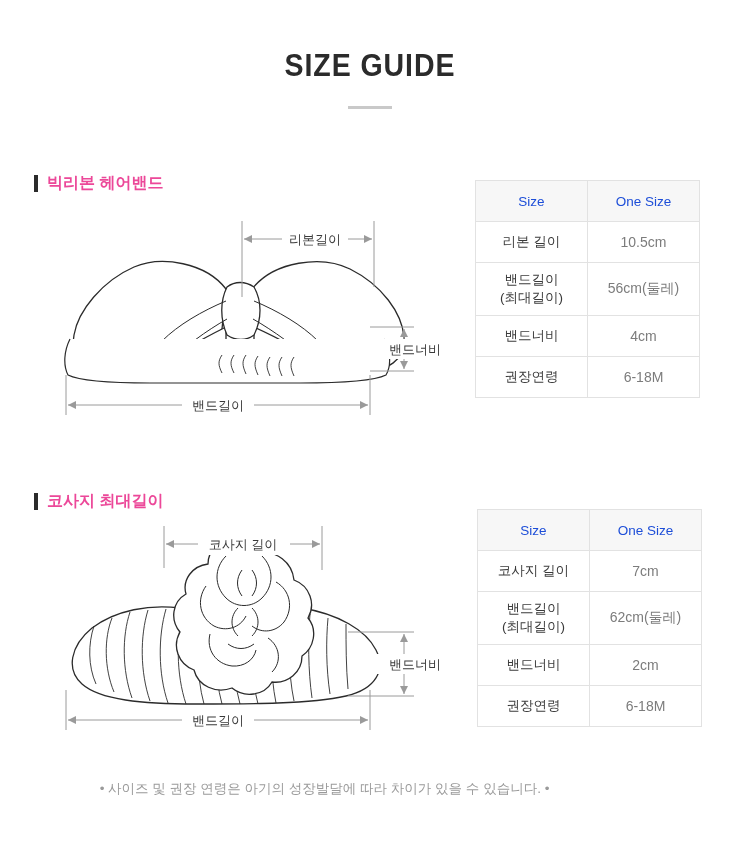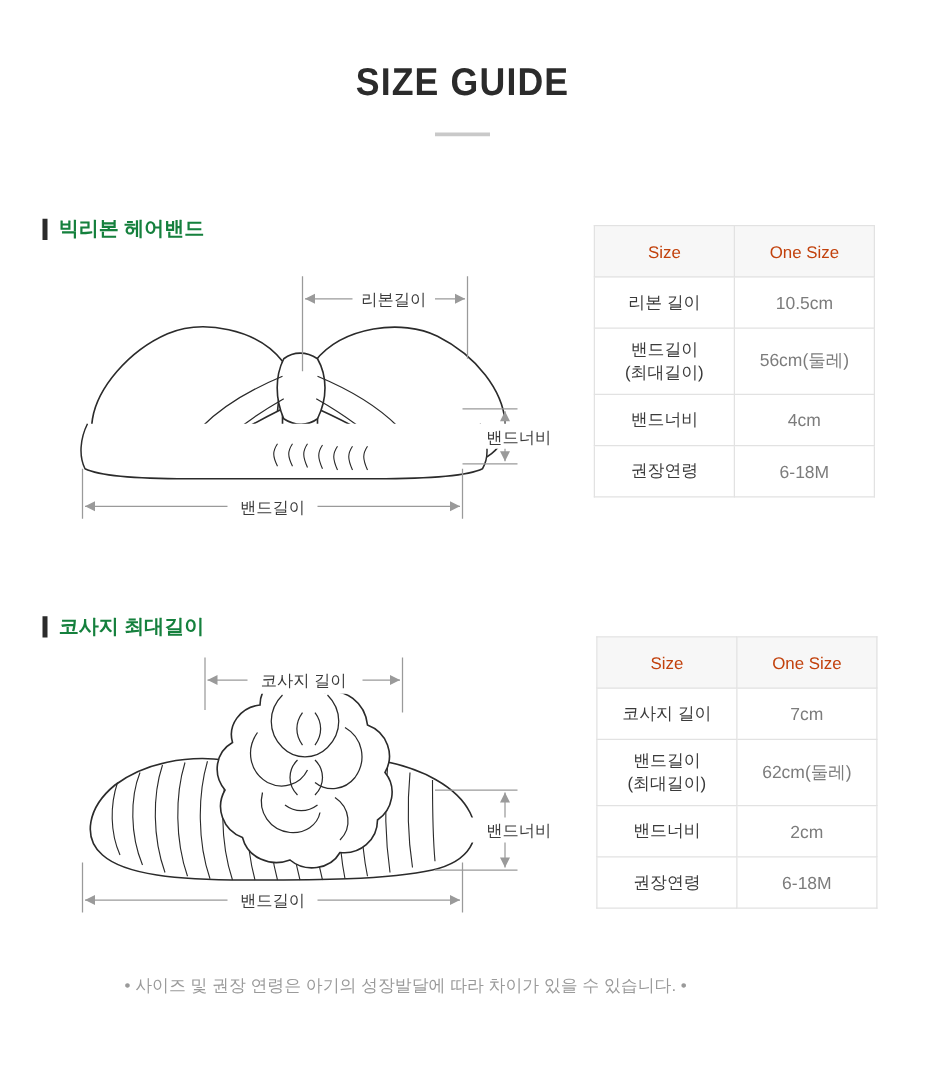--- a/index.html
+++ b/index.html
@@ -36,21 +36,21 @@
 
   
   .section {
     position: relative;
   }
   .section-heading {
     display: flex;
     align-items: center;
     font-size: 16px;
     font-weight: bold;
-    color: #15803d;
+    color: #ec4899;
   }
   .section-heading .bar {
     display: inline-block;
     width: 4px;
     height: 17px;
     background: #2b2b2b;
     margin-right: 9px;
   }
 
   
@@ -64,21 +64,21 @@
     border: 1px solid #e2e2e2;
     text-align: center;
     font-size: 13.5px;
     color: #555555;
     padding: 0;
     height: 40px;
     font-weight: normal;
   }
   table.size-table thead th {
     background: #f7f7f7;
-    color: #c2410c;
+    color: #1d4ed8;
     height: 40px;
     font-size: 13.5px;
   }
   table.size-table td.label {
     color: #3a3a3a;
   }
   table.size-table td.value {
     color: #7c7c7c;
     font-size: 14px;
   }

